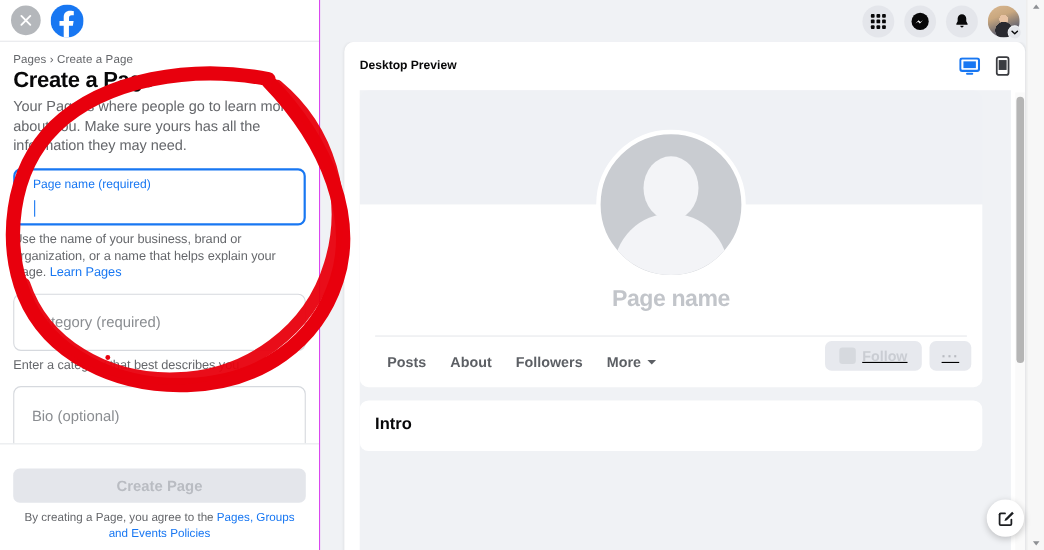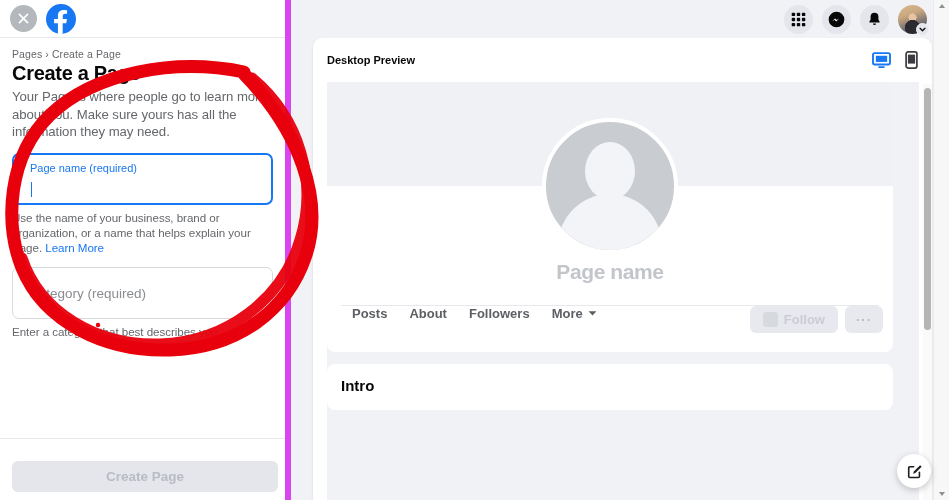--- a/index.html
+++ b/index.html
@@ -9,21 +9,21 @@
     font-family: "Liberation Sans", sans-serif;
     background: #f0f2f5;
   }
   #root { position: relative; width: 949px; height: 500px; }
 
   
   .sidebar {
     position: absolute; left: 0; top: 0;
     width: 291px; height: 500px;
     background: #ffffff;
-    border-right: 6px solid #d946ef;
+    border-right: 1px solid #d946ef;
     overflow: hidden;
     z-index: 5;
   }
   .sb-topbar {
     height: 38px; width: 100%;
     display: flex; align-items: center;
     padding-left: 10px;
     gap: 9px;
     border-bottom: 1px solid #e6e8ec;
     background: #fff;
@@ -181,30 +181,30 @@
     position: absolute; left: 50%; bottom: -16px; transform: translateX(-50%);
     width: 104px; height: 72px; border-radius: 52px 52px 0 0; background: #f3f4f7;
   }
   .pg-name {
     text-align: center; padding-top: 74px;
     font-size: 21px; font-weight: bold; color: #c2c5ca;
     letter-spacing: -.4px;
   }
   .pg-divider { height: 1px; background: #e6e8ec; margin: 21px 14px 0 14px; }
   .pg-tabs {
-    display: flex; align-items: flex-start; height: 46px;
-    padding: 0 10px 0 14px;
+    display: flex; align-items: flex-end; height: 46px;
+    padding: 0 10px 15px 14px;
   }
   .pg-tab {
     font-size: 13px; font-weight: bold; color: #5c5f64;
     padding: 0 11px; cursor: pointer; white-space: nowrap;
     display: flex; align-items: center; gap: 5px;
   }
   .pg-tabs .spacer { flex: 1; }
-  .pg-actions { display: flex; align-items: center; gap: 7px; }
+  .pg-actions { display: flex; align-items: center; gap: 7px; text-decoration: underline; }
   .gbtn {
     height: 27px; border-radius: 6px; background: #e7e9ee;
     display: flex; align-items: center; gap: 6px;
     padding: 0 13px; font-size: 13px; font-weight: bold;
     color: #cacdd3; cursor: pointer; border: none; font-family: inherit;
   }
   .gbtn .dot-ic {
     width: 15px; height: 15px; border-radius: 3px; background: #d6d9de;
     display: flex; align-items: center; justify-content: center;
   }
@@ -289,35 +289,43 @@
       <div class="page-title">Create a Page</div>
       <div class="page-desc">Your Page is where people go to learn more about you. Make sure yours has all the information they may need.</div>
 
       <div class="field-wrap">
         <div class="fld focused">
           <span class="flabel">Page name (required)</span>
           <span class="caret"></span>
         </div>
         <div class="helper">
           <span>Use the name of your business, brand or organization, or a name that helps explain your Page.</span>
-          <a href="#">Learn More</a>
+          <a href="#">Learn Pages</a>
         </div>
       </div>
 
       <div class="field-wrap">
         <div class="fld">
           <span class="flabel center">Category (required)</span>
         </div>
         <div class="helper">Enter a category that best describes you.</div>
       </div>
 
+      <div class="field-wrap">
+        <div class="fld bio">
+          <span class="flabel">Bio (optional)</span>
+        </div>
+      </div>
     </div>
 
     <div class="sb-footer">
       <button class="create-btn">Create Page</button>
+      <div class="terms">
+        <span>By creating a Page, you agree to the </span><a href="#">Pages, Groups and Events Policies</a>
+      </div>
     </div>
   </div>
 
   <div class="topnav">
     <button class="nav-ic">
       <svg viewBox="0 0 20 20">
         <g fill="#080809">
           <rect x="2" y="2" width="4" height="4" rx="1"></rect>
             <rect x="8" y="2" width="4" height="4" rx="1"></rect>
             <rect x="14" y="2" width="4" height="4" rx="1"></rect>

